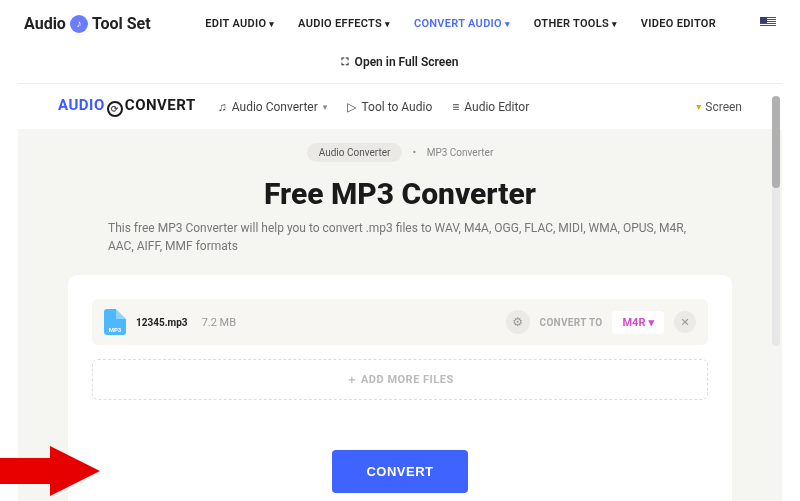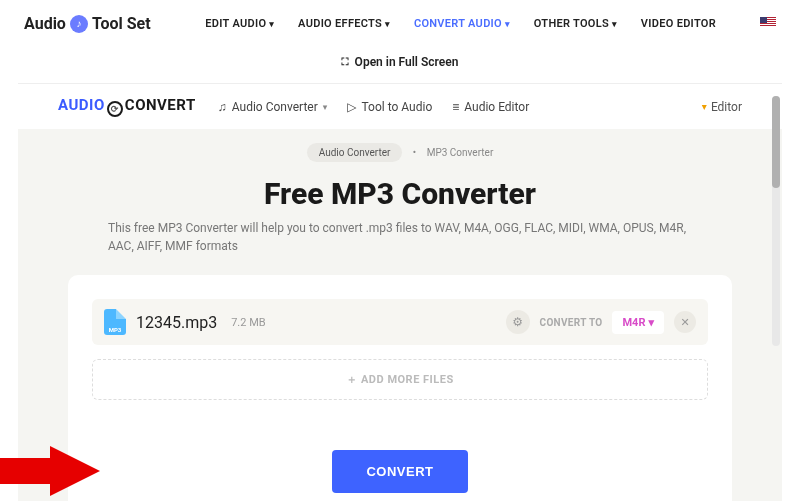--- a/index.html
+++ b/index.html
@@ -28,21 +28,21 @@
 .lang .chev{color:#f0a000;font-size:10px}
 .crumbs{text-align:center;padding:14px 0;font-size:10px;color:#888}
 .crumbs .chip{display:inline-block;background:#eae9e5;padding:4px 12px;border-radius:12px;color:#555}
 .crumbs .dot{margin:0 8px}
 .title{text-align:center;font-size:30px;font-weight:800;color:#1a1a1a}
 .subtitle{text-align:left;font-size:12px;color:#777;padding:8px 90px 20px;line-height:1.5}
 .card{background:#fff;border-radius:10px;margin:0 50px;padding:24px 24px 40px}
 .file-row{display:flex;align-items:center;background:#f7f6f2;border-radius:6px;padding:10px 12px;gap:10px}
 .file-icon{width:22px;height:26px;background:#4db8ff;border-radius:3px 3px 3px 3px;position:relative;font-size:6px;color:#fff;display:flex;align-items:flex-end;justify-content:center;padding-bottom:2px;font-weight:700}
 .file-icon:before{content:"";position:absolute;top:0;right:0;border-width:5px;border-style:solid;border-color:#f7f6f2 #f7f6f2 #8dd4ff #8dd4ff}
-.file-name{font-weight:400;font-size:16px}
+.file-name{font-weight:700;font-size:10px}
 .file-size{font-size:11px;color:#999;margin-left:4px}
 .spacer{flex:1}
 .gear{width:24px;height:24px;border-radius:50%;background:#eceae4;display:flex;align-items:center;justify-content:center;color:#999;font-size:12px;cursor:pointer}
 .convto{font-size:10px;font-weight:700;letter-spacing:.3px;color:#aaa}
 .fmt{font-size:11px;font-weight:700;color:#d84bc8;display:flex;align-items:center;gap:3px;cursor:pointer;padding:5px 10px;background:#fff;border-radius:4px}
 .close{width:22px;height:22px;border-radius:50%;background:#eceae4;display:flex;align-items:center;justify-content:center;color:#999;font-size:11px;cursor:pointer}
 .addmore{margin-top:14px;border:1.5px dashed #ddd;border-radius:6px;text-align:center;padding:12px;font-size:11px;font-weight:700;letter-spacing:.5px;color:#bbb;cursor:pointer}
 .actions{margin-top:50px;text-align:center;position:relative}
 .convert-btn{background:#3e63ff;color:#fff;border:none;padding:14px 34px;font-size:13px;font-weight:700;letter-spacing:.5px;border-radius:4px;cursor:pointer}
 .cancel-btn{display:block;margin:8px auto 0;background:#fff;border:1px solid #e5e5e5;color:#888;font-size:10px;padding:5px 14px;border-radius:3px;cursor:pointer}
@@ -104,21 +104,21 @@
           <span>▷</span>
           <span>Tool to Audio</span>
         </div>
       <div class="subnav-item">
           <span>≡</span>
           <span>Audio Editor</span>
         </div>
     </div>
     <div class="lang">
         <span class="chev">▾</span>
-        <span>Editor</span>
+        <span>Screen</span>
       </div>
   </div>
 
   <div class="crumbs">
     <span class="chip">Audio Converter</span>
     <span class="dot">•</span>
     <span>MP3 Converter</span>
   </div>
 
   <h1 class="title">Free MP3 Converter</h1>

